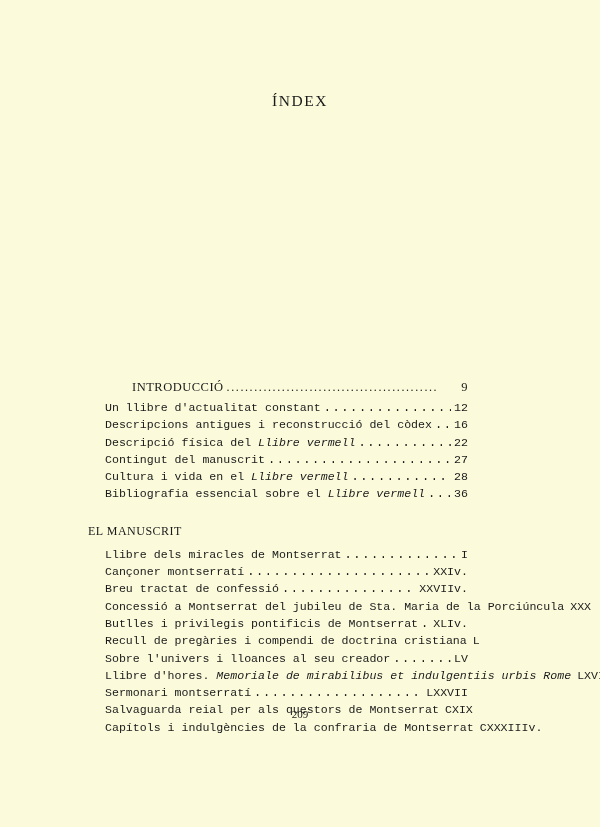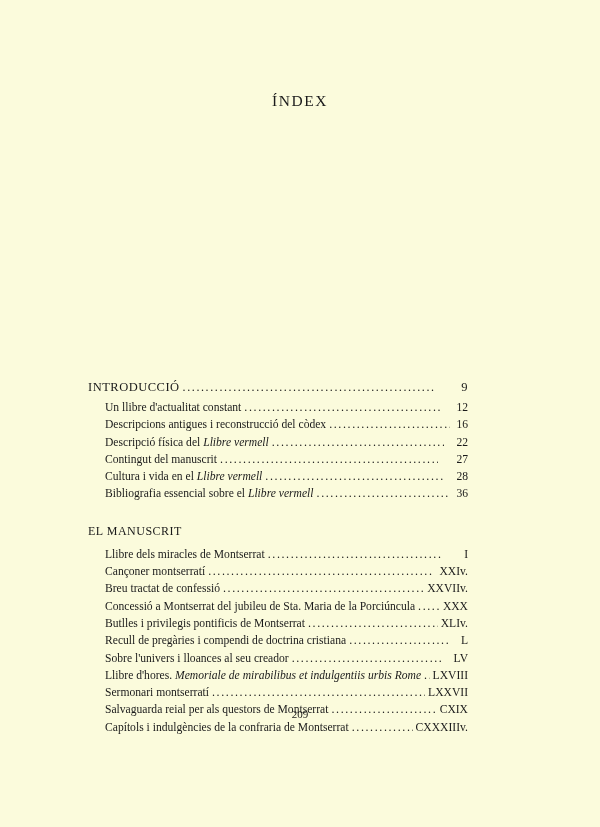--- a/index.html
+++ b/index.html
@@ -38,20 +38,21 @@
   }
   .section-head {
     font-size: 12.5px;
     letter-spacing: 0.5px;
     margin: 0 0 4px 0;
     display: flex;
     align-items: baseline;
   }
   .section-head .lbl {
     white-space: nowrap;
+    margin-left: 44px;
   }
   .dots {
     flex: 1 1 auto;
     overflow: hidden;
     white-space: nowrap;
     margin: 0 3px;
     font-size: 12px;
     letter-spacing: 1.6px;
     color: #1a1a1a;
     line-height: 1;
@@ -65,20 +66,21 @@
   }
   .entries {
     margin-top: 2px;
   }
   .entry {
     display: flex;
     align-items: baseline;
     font-size: 11.6px;
     line-height: 17.3px;
     padding-left: 17px;
+    font-family: Liberation Mono, monospace;
   }
   .entry .lbl {
     white-space: nowrap;
   }
   .entry .pg {
     width: 56px;
   }
   .entry .lbl i {
     font-style: italic;
     margin-top: 12px;

